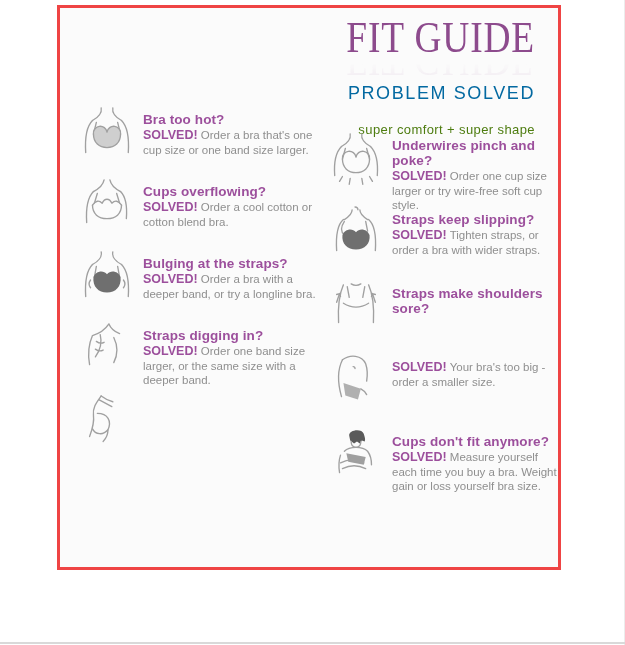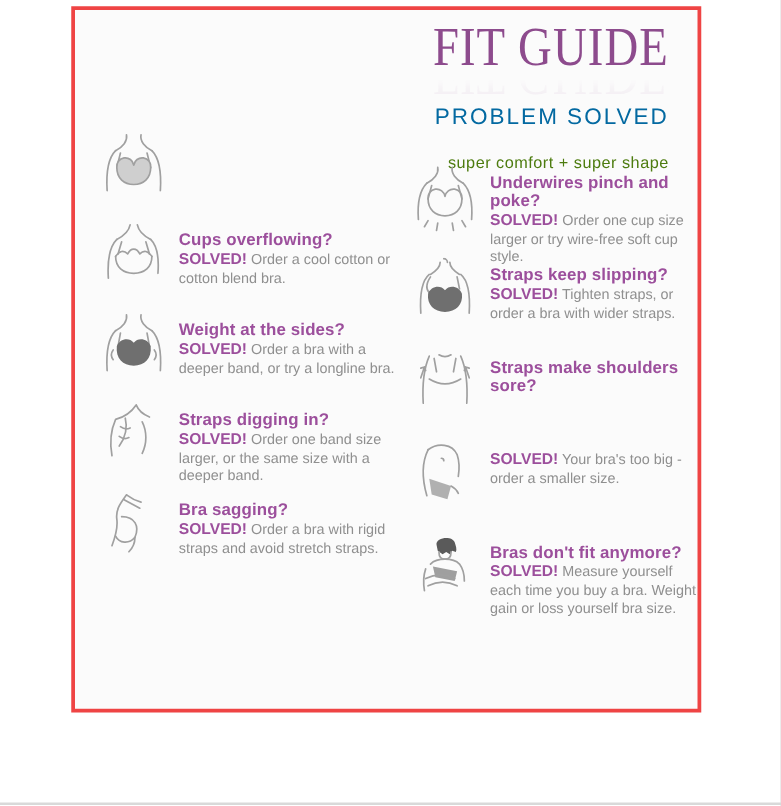--- a/index.html
+++ b/index.html
@@ -79,20 +79,24 @@
     <span class="icon">
             <svg width="52" height="60" viewBox="0 0 52 62">
               <g stroke="#a0a0a0" fill="none" stroke-width="1.4" stroke-linecap="round" stroke-linejoin="round">
                 <path d="M20 2c1 5-3 10-9 13M32 2c-1 5 3 10 9 13"></path>
                 <path d="M11 15C5 21 3 32 4 48M41 15c6 6 8 17 7 33"></path>
                 <path d="M15 17l-3 12M37 17l3 12"></path>
                 <path fill="#cfcfcf" d="M12 29c0 9 6 14 14 14s14-5 14-14a7 7 0 0 0-14-2 7 7 0 0 0-14 2z"></path>
               </g>
             </svg>
           </span>
+    <div class="txt">
+      <div class="q">Bra too hot?</div>
+      <p class="a"><span class="solved">SOLVED!</span> <span class="sol">Order a bra that's one cup size or one band size larger.</span></p>
+    </div>
   </div>
 
   <div class="item">
     <span class="icon">
             <svg width="52" height="60" viewBox="0 0 52 62">
               <g stroke="#a0a0a0" fill="none" stroke-width="1.4" stroke-linecap="round" stroke-linejoin="round">
                 <path d="M23 2c-1 5-5 9-11 12M29 2c1 5 5 9 11 12"></path>
                 <path d="M12 14C6 20 4 30 5 46M40 14c5 5 7 15 6 28"></path>
                 <path d="M16 16l-3 10M36 16l3 10"></path>
                 <path d="M11 28c0 9 6 14 15 14s15-5 15-14"></path>
@@ -112,21 +116,21 @@
               <g stroke="#a0a0a0" fill="none" stroke-width="1.4" stroke-linecap="round" stroke-linejoin="round">
                 <path d="M20 2c1 5-3 10-9 13M32 2c-1 5 3 10 9 13"></path>
                 <path d="M11 15C5 21 3 32 4 48M41 15c6 6 8 17 7 33"></path>
                 <path d="M15 17l-2 11M37 17l2 11"></path>
                 <path fill="#6f6f6f" stroke="none" d="M12 28c-1 10 5 16 14 16s15-6 14-16c-2-6-10-8-14-3-4-5-12-3-14 3z"></path>
                 <path d="M9 31q-3 4 0 8M43 31q3 4 0 8"></path>
               </g>
             </svg>
           </span>
     <div class="txt">
-      <div class="q">Weight at the sides?</div>
+      <div class="q">Bulging at the straps?</div>
       <p class="a"><span class="solved">SOLVED!</span> <span class="sol">Order a bra with a deeper band, or try a longline bra.</span></p>
     </div>
   </div>
 
   <div class="item">
     <span class="icon">
             <svg width="52" height="60" viewBox="0 0 52 62">
               <g stroke="#a0a0a0" fill="none" stroke-width="1.4" stroke-linecap="round" stroke-linejoin="round">
                 <path d="M28 2c-4 6-10 10-17 12-4 9-5 19-3 30M28 2c2 5 6 8 11 10"></path>
                 <path d="M19 13c2 8 0 16-5 23"></path>
@@ -147,24 +151,20 @@
             <svg width="52" height="60" viewBox="0 0 52 62">
               <g stroke="#a0a0a0" fill="none" stroke-width="1.4" stroke-linecap="round" stroke-linejoin="round">
                 <path d="M20 2c-5 7-9 12-8 20 1 7-1 14-4 22"></path>
                 <path d="M20 2c4 3 8 5 12 6"></path>
                 <path d="M18 6l13 7"></path>
                 <path d="M16 20c11 0 15 8 11 17-5 6-13 5-16-1"></path>
                 <path d="M27 37c0 5-2 9-5 12"></path>
               </g>
             </svg>
           </span>
-    <div class="txt">
-      <div class="q">Bra sagging?</div>
-      <p class="a"><span class="solved">SOLVED!</span> <span class="sol">Order a bra with rigid straps and avoid stretch straps.</span></p>
-    </div>
   </div>
 </div>
     <div class="col col-right" id="col-right">
   <div class="item">
     <span class="icon">
             <svg width="52" height="60" viewBox="0 0 52 62">
               <g stroke="#a0a0a0" fill="none" stroke-width="1.4" stroke-linecap="round" stroke-linejoin="round">
                 <path d="M20 2c1 5-3 10-9 13M32 2c-1 5 3 10 9 13"></path>
                 <path d="M11 15C5 21 3 31 4 45M41 15c6 6 8 16 7 30"></path>
                 <path d="M15 17l-3 11M37 17l3 11"></path>
@@ -240,21 +240,21 @@
                 <path fill="#5a5a5a" stroke="none" d="M19 8c-1-6 13-8 15-2 1 3 2 6 1 8l-3-1-2 3-3-2-3 2-4-3z"></path>
                 <path d="M21 14c0 4 2 6 5 6s5-2 5-6"></path>
                 <path d="M14 24c3-3 8-4 12-4s9 1 12 4c3 4 4 9 4 14"></path>
                 <path d="M10 28c-2 6-2 12-1 18"></path>
                 <path fill="#9f9f9f" stroke="none" d="M16 26l20 4-2 8-16-3z"></path>
                 <path d="M10 36q12-6 24 0M12 42q12-6 24 0"></path>
               </g>
             </svg>
           </span>
     <div class="txt">
-      <div class="q">Bras don't fit anymore?</div>
+      <div class="q">Cups don't fit anymore?</div>
       <p class="a"><span class="solved">SOLVED!</span> <span class="sol">Measure yourself each time you buy a bra. Weight gain or loss yourself bra size.</span></p>
     </div>
   </div>
 </div>
   </div>
 
   <div class="right-edge"></div>
   <div class="bottom-edge"></div>
 </div>
 

